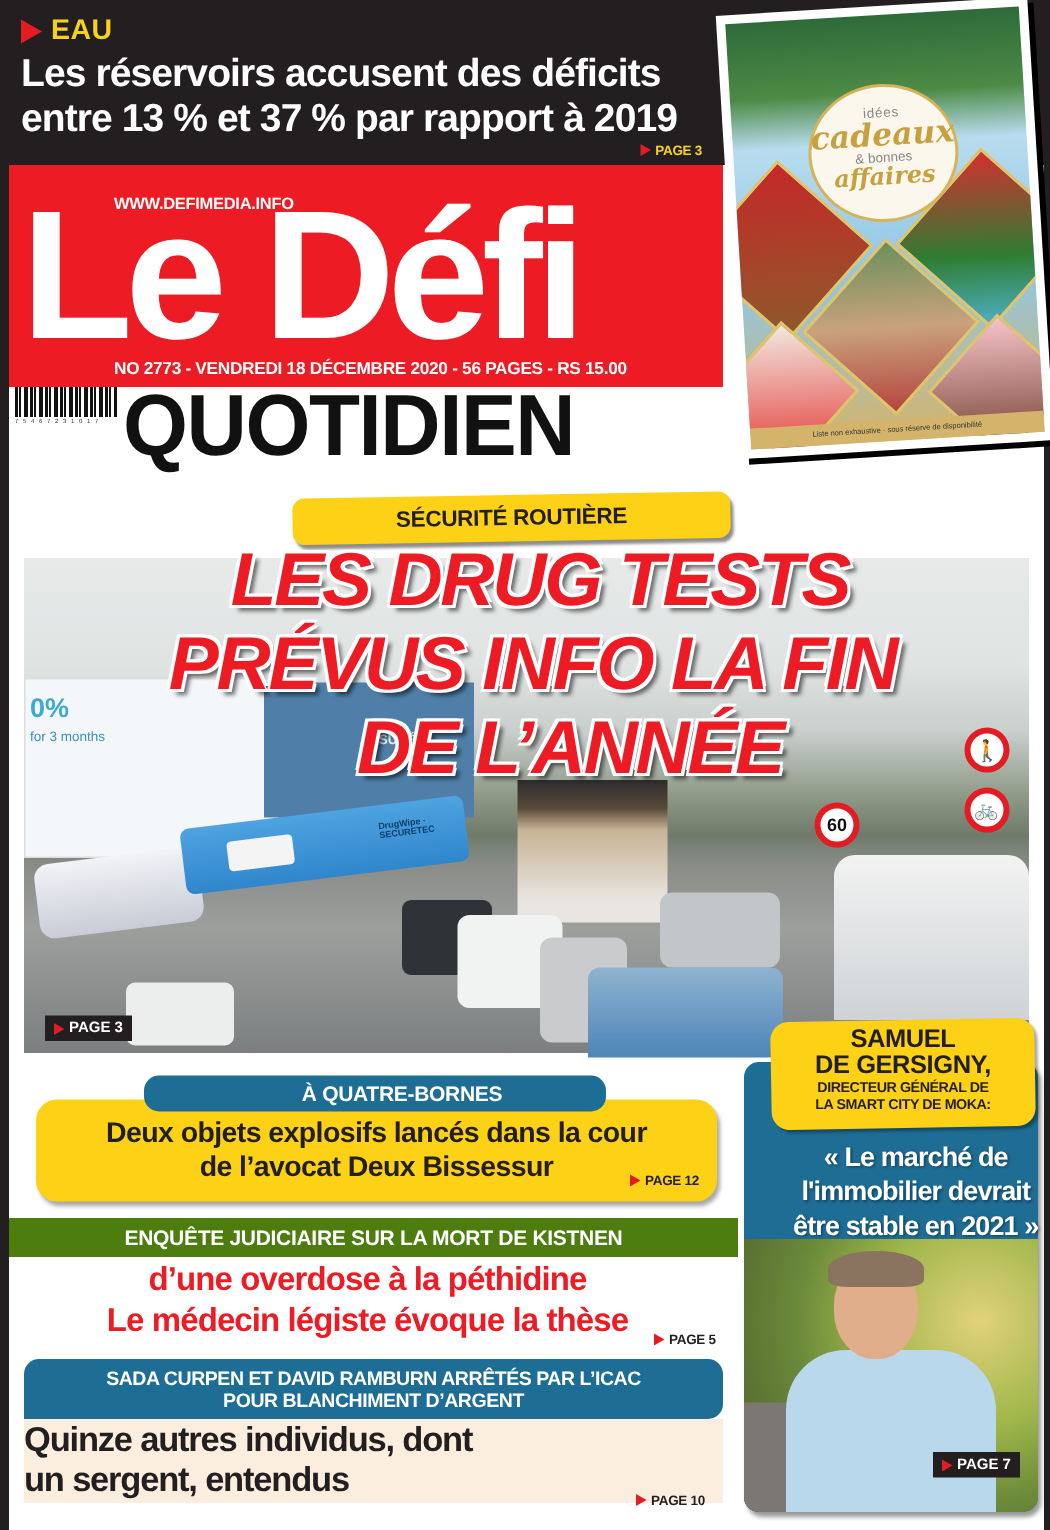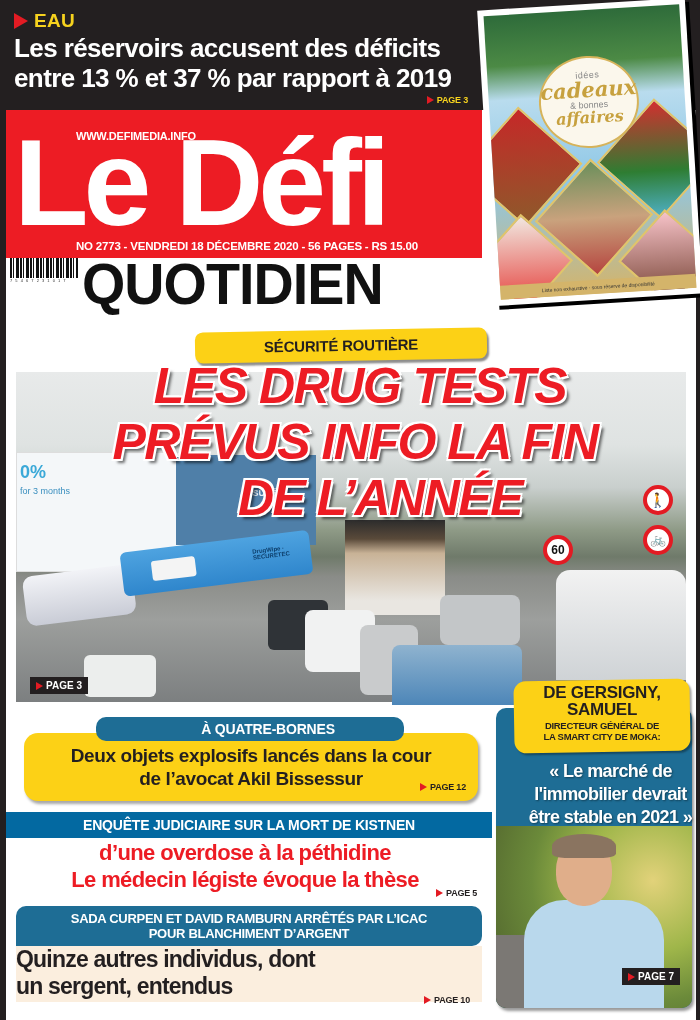--- a/index.html
+++ b/index.html
@@ -84,21 +84,21 @@
   .main-page { left: 30px; top: 677px; }
 
   
   .qb-box { left: 24px; top: 733px; width: 454px; height: 68px; background: #fcd116; border-radius: 14px; box-shadow: 2px 3px 3px rgba(0,0,0,0.35); }
   .qb-kicker { left: 96px; top: 717px; width: 308px; height: 24px; background: #1e6d95; border-radius: 10px; display: flex; align-items: center; justify-content: center; }
   .qb-kicker span { color: #fff; font-weight: 700; font-size: 14px; letter-spacing: -0.2px; margin-left: 36px; }
   .qb-headline { left: 24px; top: 744px; width: 454px; text-align: center; color: #231f20; font-weight: 700; font-size: 19px; line-height: 23px; letter-spacing: -0.4px; }
   .qb-page { left: 420px; top: 782px; color: #231f20; }
 
   
-  .kist-band { left: 6px; top: 812px; width: 486px; height: 26px; background: #0369a1; display: flex; align-items: center; justify-content: center; }
+  .kist-band { left: 6px; top: 812px; width: 486px; height: 26px; background: #4d7c0f; display: flex; align-items: center; justify-content: center; }
   .kist-band span { color: #fff; font-weight: 700; font-size: 14px; letter-spacing: -0.2px; }
   .kist-headline { left: 10px; top: 839px; width: 470px; text-align: center; color: #ed1c24; font-weight: 700; font-size: 22px; line-height: 27px; letter-spacing: -0.6px; }
   .kist-page { left: 436px; top: 888px; color: #231f20; }
 
   
   .icac-band { left: 16px; top: 906px; width: 466px; height: 40px; background: #1e6d95; border-radius: 10px 10px 10px 0; display: flex; align-items: center; justify-content: center; text-align: center; }
   .icac-band span { color: #fff; font-weight: 700; font-size: 13px; line-height: 15px; letter-spacing: -0.3px; }
   .icac-body { left: 16px; top: 946px; width: 466px; height: 56px; background: #fbeede; }
   .icac-headline { left: 16px; top: 946px; width: 466px; text-align: left; color: #231f20; font-weight: 700; font-size: 23px; line-height: 27px; letter-spacing: -0.8px; }
   .icac-page { left: 424px; top: 995px; color: #231f20; }
@@ -199,21 +199,21 @@
   <i class="tri sm"></i>
   <span>PAGE 3</span>
 </div>
 
 <div class="abs qb-box"></div>
 <div class="abs qb-kicker">
   <span>À QUATRE-BORNES</span>
 </div>
 <div class="abs qb-headline">
   <div>Deux objets explosifs lancés dans la cour</div>
-  <div>de l’avocat Akil Bissessur</div>
+  <div>de l’avocat Deux Bissessur</div>
 </div>
 <div class="abs page-ref qb-page">
   <i class="tri sm"></i>
   <span>PAGE 12</span>
 </div>
 
 <div class="abs kist-band">
   <span>ENQUÊTE JUDICIAIRE SUR LA MORT DE KISTNEN</span>
 </div>
 <div class="abs kist-headline">
@@ -242,22 +242,22 @@
 </div>
 
 <div class="abs ger-card"></div>
 <div class="abs ger-photo"></div>
 <div class="abs ger-wall"></div>
 <div class="abs ger-shirt"></div>
 <div class="abs ger-head"></div>
 <div class="abs ger-hair"></div>
 <div class="abs ger-name-box"></div>
 <div class="abs ger-name">
+  <div>SAMUEL</div>
   <div>DE GERSIGNY,</div>
-  <div>SAMUEL</div>
 </div>
 <div class="abs ger-role">
   <div>DIRECTEUR GÉNÉRAL DE</div>
   <div>LA SMART CITY DE MOKA:</div>
 </div>
 <div class="abs ger-quote">
   <div>« Le marché de</div>
   <div>l'immobilier devrait</div>
   <div>être stable en 2021 »</div>
 </div>

